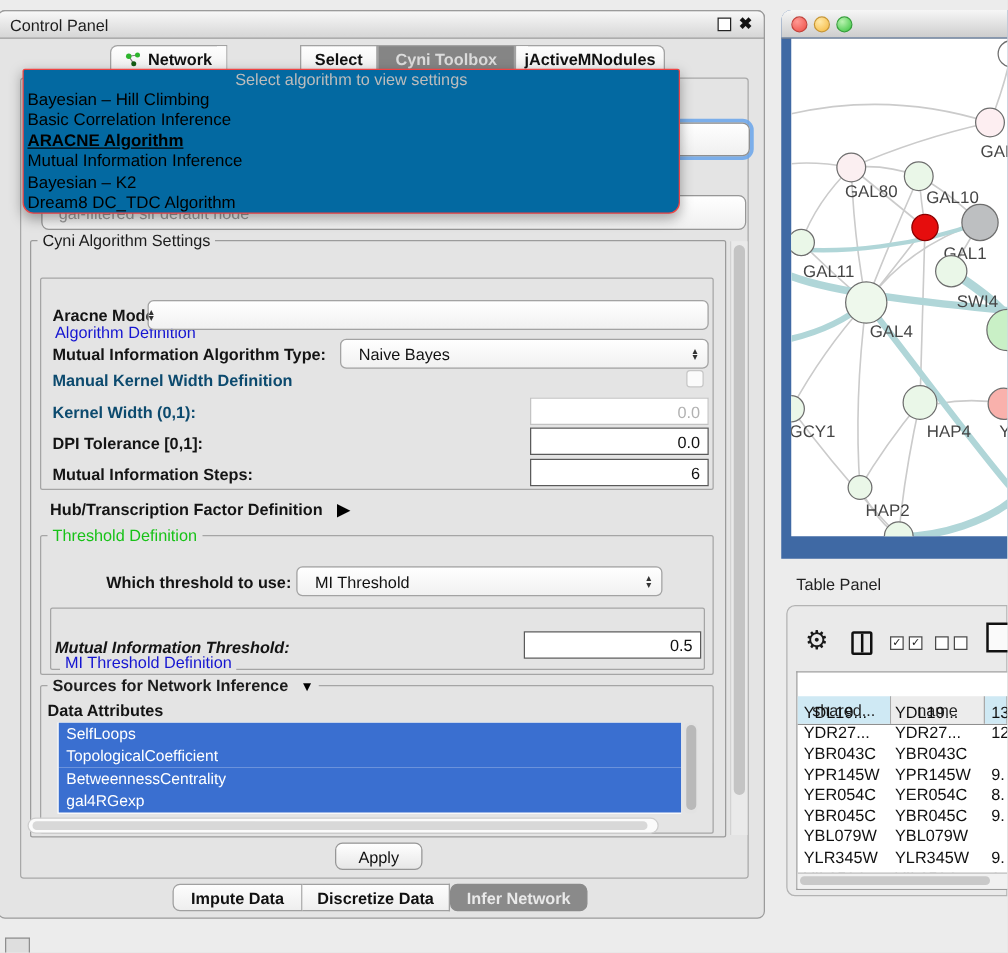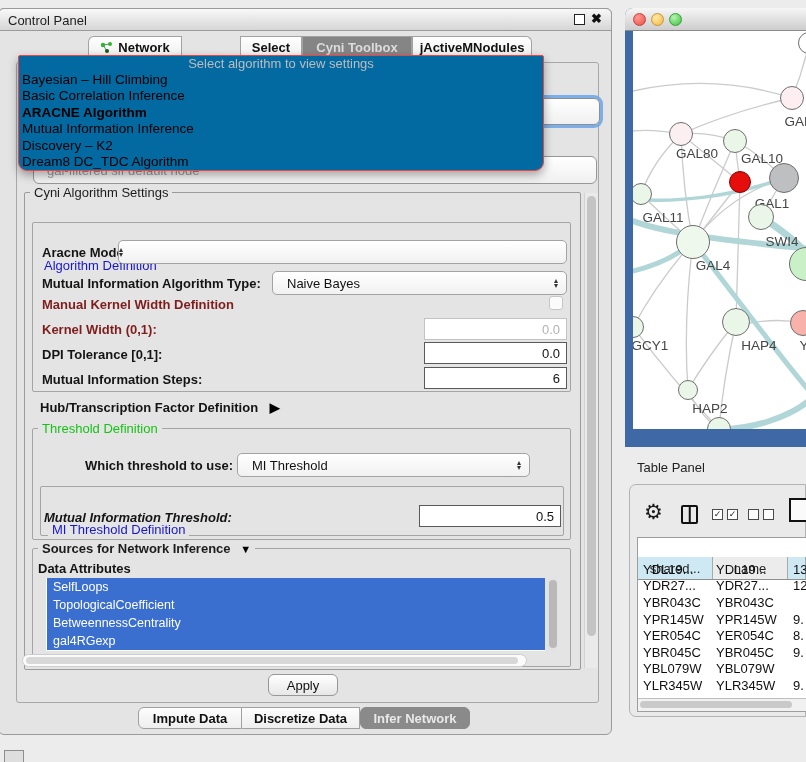--- a/index.html
+++ b/index.html
@@ -37,39 +37,39 @@
   .hidden-combo2{left:33px;top:156px;width:564px;height:28px;box-sizing:border-box;z-index:2;
     background:linear-gradient(#fff,#f0f0f0);border:1px solid #979797;border-radius:6px;
     display:flex;align-items:center;}
   .hidden-combo2 .val{margin-left:13px;font-size:13px;color:#9c9c9c;}
   
   .popup{left:18px;top:55px;width:526px;height:116px;z-index:50;background:#0369a1;
     border:1px solid #ef4444;border-radius:2px 2px 9px 9px;
     box-shadow:0 4px 10px rgba(0,0,0,.35);box-sizing:border-box;overflow:hidden;}
   .popup-prompt{height:16px;text-align:center;font-size:13px;color:#bcbcbc;line-height:15px;}
   .popup-item{height:16.4px;line-height:16.4px;padding-left:3px;font-size:13.5px;color:#000;}
-  .popup-item.bold{font-weight:bold;}
+  .popup-item.bold{font-weight:bold;text-decoration:underline;}
   
   .fs{box-sizing:border-box;border:1px solid #9b9b9b;border-radius:2px;}
   .legend{position:absolute;background:#e4e4e4;padding:0 4px;font-size:13px;color:#1c1c1c;white-space:nowrap;}
   .legend.blue{color:#1616d1;margin-top:43px;}
   .legend.green{color:#17c217;}
   .fs-settings{left:24px;top:192px;width:557px;height:478px;}
   .lg-settings{left:30px;top:185px;}
   .fs-algdef{left:32px;top:222px;width:539px;height:170px;}
   .lg-algdef{left:40px;top:215px;}
   .fs-threshold{left:32px;top:428px;width:539px;height:112px;}
   .lg-threshold{left:38px;top:421px;}
   .fs-mithr{left:40px;top:486px;width:524px;height:50px;}
   .lg-mithr{left:48px;top:479px;}
   .fs-sources{left:32px;top:548px;width:539px;height:119px;}
   .lg-sources{left:38px;top:541px;font-weight:bold;}
   
   .rowlab{font-size:13px;font-weight:bold;color:#141414;white-space:nowrap;}
-  .rowlab.dis{color:#7f1d1d;}
+  .rowlab.dis{color:#0c4a6e;}
   .combo{box-sizing:border-box;background:linear-gradient(#ffffff,#f1f1f1);
     border:1px solid #a3a3a3;border-radius:5px;display:flex;align-items:center;
     font-size:13px;color:#111;}
   .combo .cval{margin-left:14px;flex:1;}
   .stepper-icon{display:flex;flex-direction:column;align-items:center;margin-right:8px;
     font-size:8px;line-height:5.5px;color:#333;}
   .field{box-sizing:border-box;background:#fff;border:1.5px solid #5a5a5a;
     font-size:13px;color:#111;text-align:right;padding:0 6px;display:flex;
     align-items:center;justify-content:flex-end;}
   .field.dis{border:1px solid #c3c3c3;color:#b2b2b2;}
@@ -419,16 +419,16 @@
     </div>
 </div>
 
 <div class="abs popup">
   <div class="popup-prompt">Select algorithm to view settings</div>
   <div>
       <div class="popup-item">Bayesian – Hill Climbing</div>
       <div class="popup-item">Basic Correlation Inference</div>
       <div class="popup-item bold">ARACNE Algorithm</div>
       <div class="popup-item">Mutual Information Inference</div>
-      <div class="popup-item">Discovery – K2</div>
+      <div class="popup-item">Bayesian – K2</div>
       <div class="popup-item">Dream8 DC_TDC Algorithm</div>
     </div>
 </div>
 
 </body></html>

